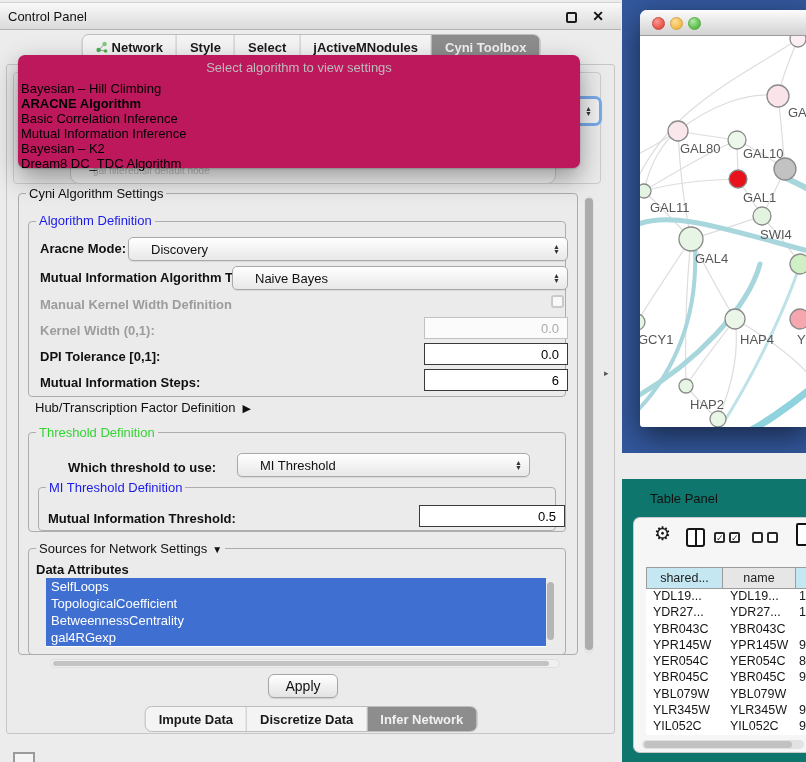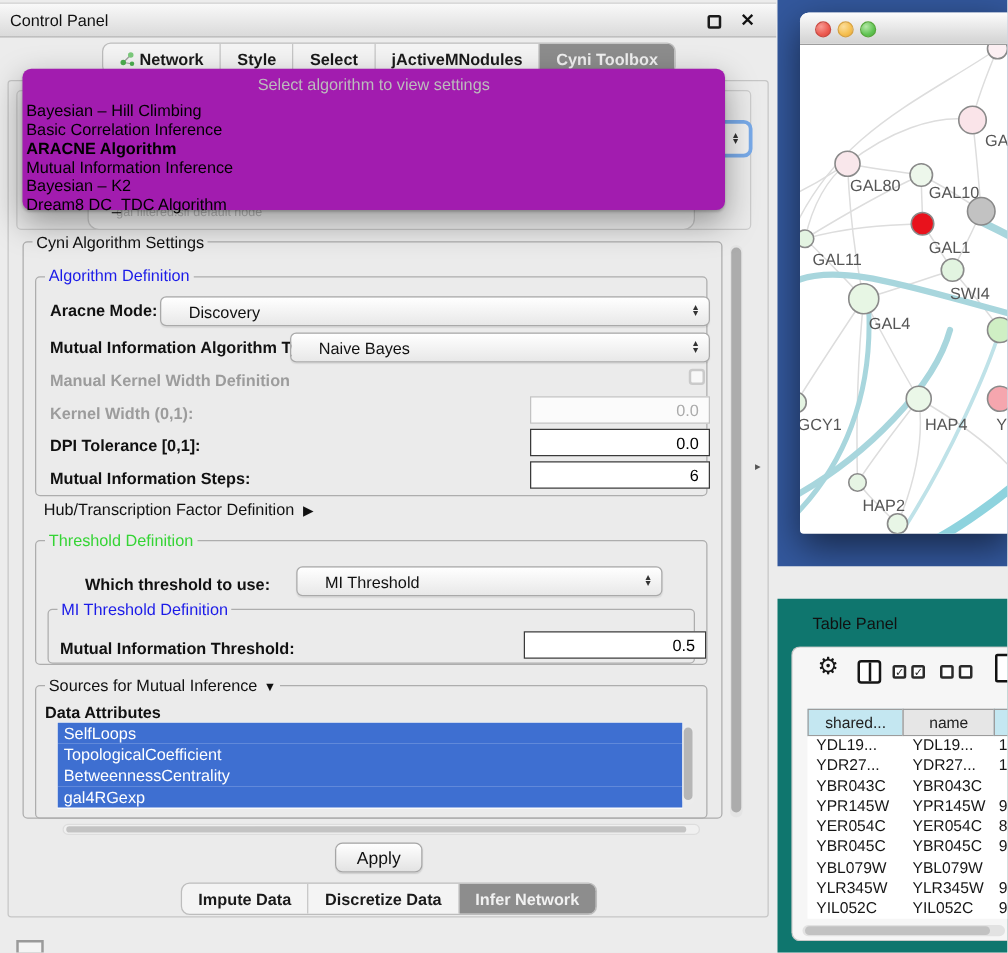--- a/index.html
+++ b/index.html
@@ -24,21 +24,21 @@
 .tab.selected{background:#8D8D8D;color:#F1F1F1;border-color:#8D8D8D}
 .net-icon{display:inline-flex}
 
 .main-panel{position:absolute;left:6px;top:64px;width:609px;height:670px;border:1px solid #C6C6C6;border-radius:3px;background:#EBEBEB}
 .sub-top-panel{position:absolute;left:13px;top:72px;width:588px;height:112px;border:1px solid #CCC;border-radius:4px;background:#EBEBEB}
 
 .focus-combo{position:absolute;left:558px;top:96px;width:44px;height:30px;border:3px solid #78AAE9;border-radius:7px;background:#F1F1F1;z-index:45}
 .bg-combo{position:absolute;left:70px;top:148px;width:486px;height:36px;border:1px solid #CACACA;border-radius:9px;background:#F4F4F4;z-index:40}
 .bg-combo-text{position:absolute;left:22px;top:16px;font-size:10px;color:#BDBDBD}
 
-.popup{position:absolute;left:18px;top:55px;width:562px;height:113px;background:#a21caf;border-radius:7px;
+.popup{position:absolute;left:18px;top:55px;width:562px;height:113px;background:#be185d;border-radius:7px;
   box-shadow:0 1px 2px rgba(0,0,0,.2),0 10px 26px rgba(0,0,0,.38);z-index:50}
 .dd-ph{margin-top:5px;text-align:center;font-size:13px;color:#BCBCBC}
 .dd-list{position:absolute;left:3px;top:26px;right:3px}
 .dd-item{height:15px;line-height:15px;font-size:13px;color:#000}
 .dd-item.bold{font-weight:bold}
 
 .grp{position:absolute;border:1px solid #ADADAD;border-radius:4px}
 .grp-label{position:absolute;font-size:13px;background:#EBEBEB;padding:0 3px;z-index:5;white-space:nowrap}
 .c-blue{color:#1B1BE8}.c-green{color:#35D435}.c-black{color:#111}
 .lbl{position:absolute;font-size:13px;color:#111;white-space:nowrap}
@@ -158,22 +158,22 @@
         </span>
     </div>
     <div class="bg-combo">
       <span class="bg-combo-text">gal filtered.sif default node</span>
     </div>
 
     <div class="popup">
       <div class="dd-ph">Select algorithm to view settings</div>
       <div class="dd-list">
           <div class="dd-item">Bayesian – Hill Climbing</div>
+          <div class="dd-item bold">ARACNE Algorithm</div>
           <div class="dd-item">Basic Correlation Inference</div>
-          <div class="dd-item bold">ARACNE Algorithm</div>
           <div class="dd-item">Mutual Information Inference</div>
           <div class="dd-item">Bayesian – K2</div>
           <div class="dd-item">Dream8 DC_TDC Algorithm</div>
         </div>
     </div>
 
     <div class="grp" style="left:18px;top:193px;width:560px;height:462px"></div>
     <span class="grp-label c-black" style="left:26px;top:186px">Cyni Algorithm Settings</span>
 
     <div class="grp" style="left:28px;top:221px;width:538px;height:176px"></div>
@@ -222,21 +222,21 @@
           <span>▼</span>
         </span>
     </div>
 
     <div class="grp" style="left:38px;top:487px;width:518px;height:44px"></div>
     <span class="grp-label c-blue" style="left:46px;top:480px">MI Threshold Definition</span>
     <span class="lbl b" style="left:48px;top:511px">Mutual Information Threshold:</span>
     <div class="field" style="left:419px;top:505px;width:146px">0.5</div>
 
     <div class="grp" style="left:28px;top:548px;width:538px;height:107px"></div>
-    <span class="grp-label c-black" style="left:36px;top:541px"><span>Sources for Mutual Inference</span><span class="src-arrow">▼</span></span>
+    <span class="grp-label c-black" style="left:36px;top:541px"><span>Sources for Network Settings</span><span class="src-arrow">▼</span></span>
     <span class="lbl b" style="left:36px;top:562px">Data Attributes</span>
 
     <div class="attr-list">
         <div class="attr-item">SelfLoops</div>
         <div class="attr-item">TopologicalCoefficient</div>
         <div class="attr-item">BetweennessCentrality</div>
         <div class="attr-item">gal4RGexp</div>
       </div>
     <div class="list-vscroll">
         <div class="list-vthumb"></div>

